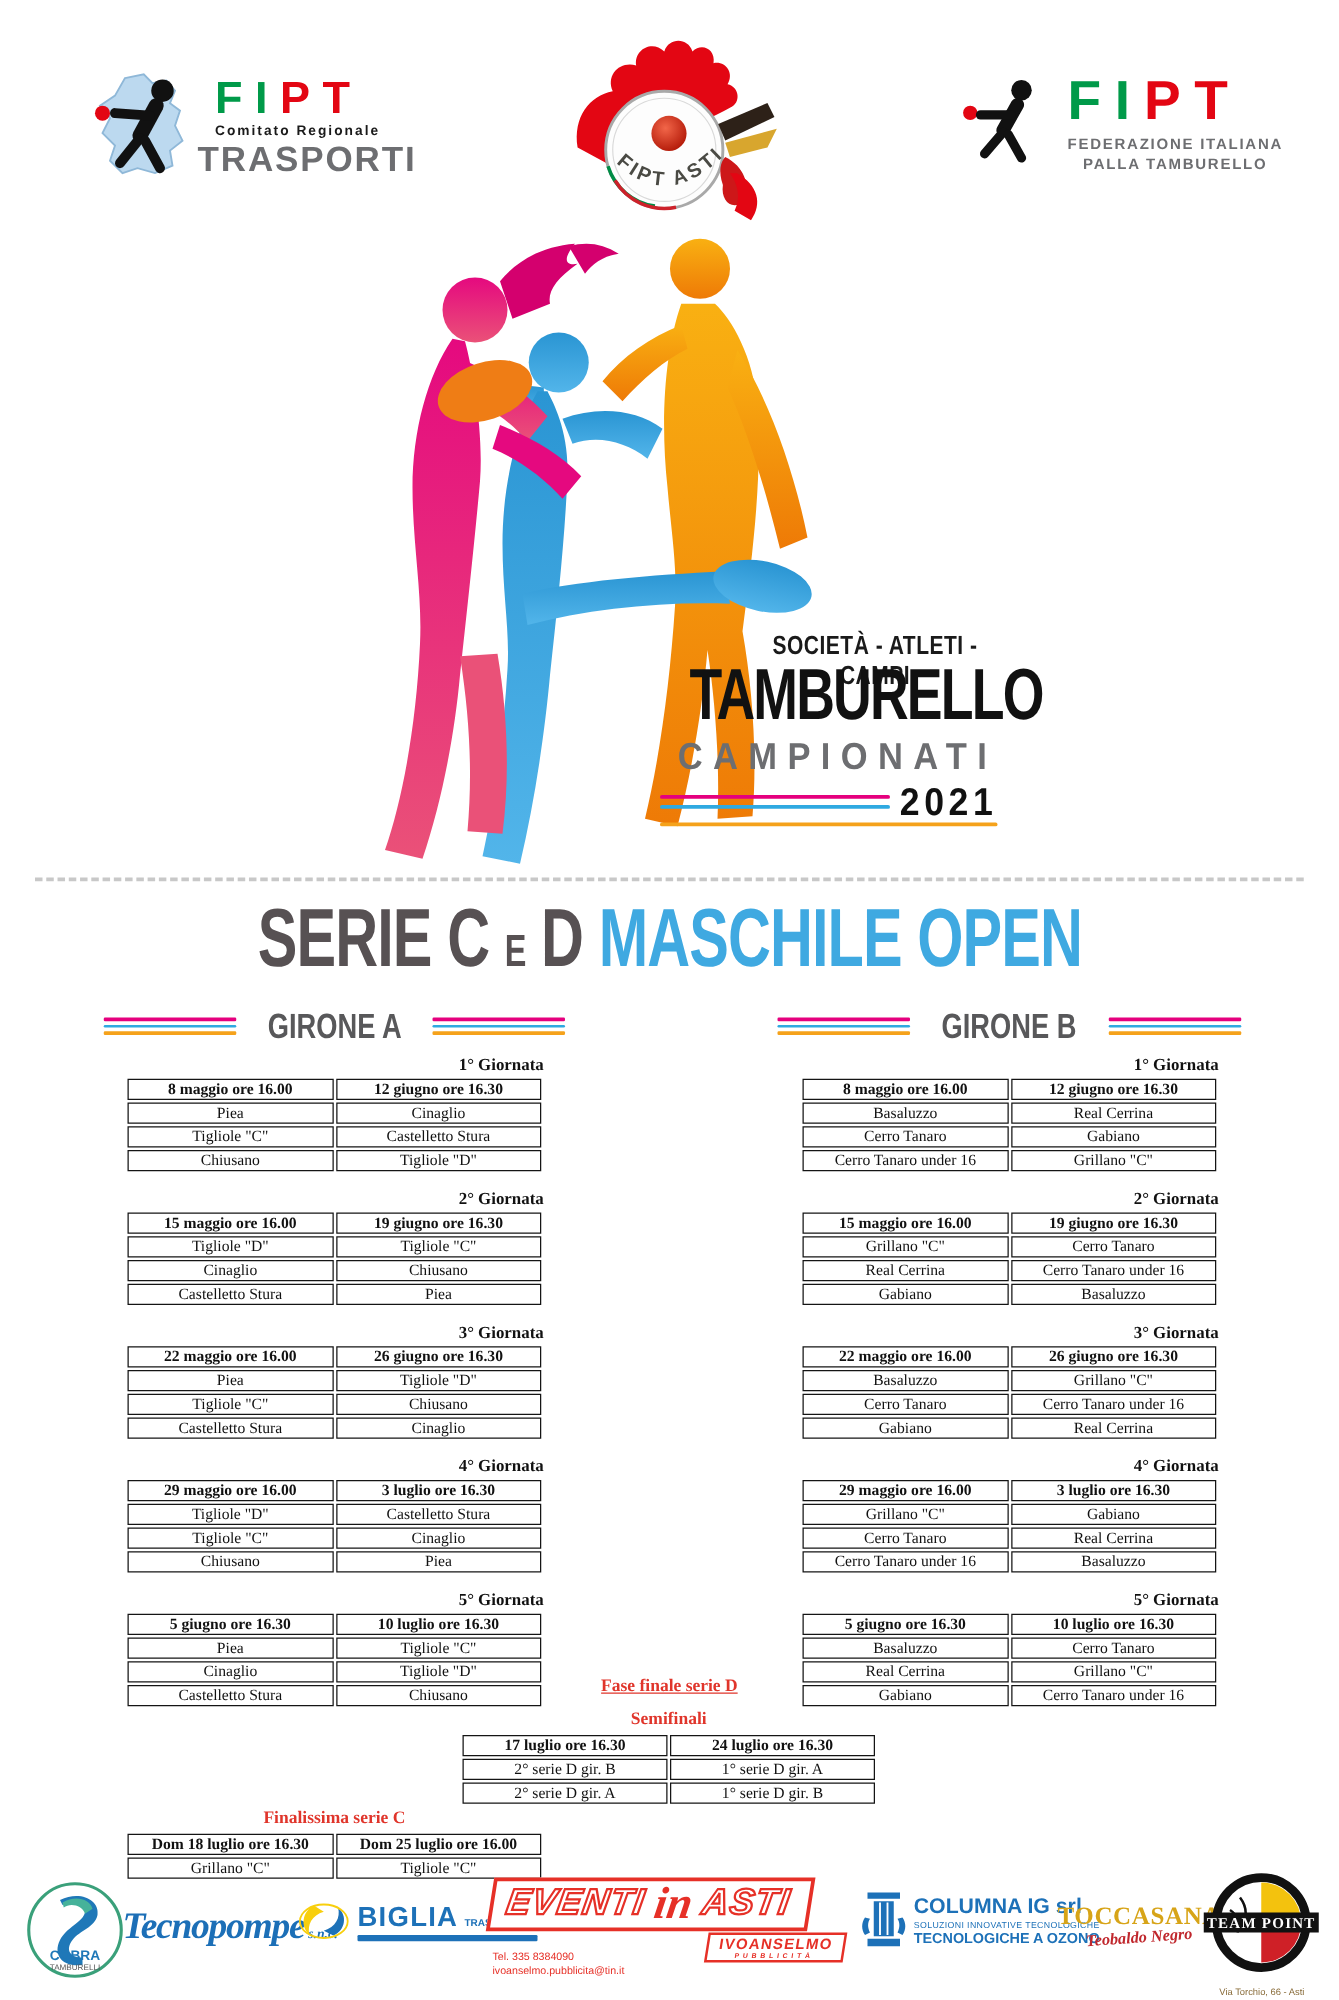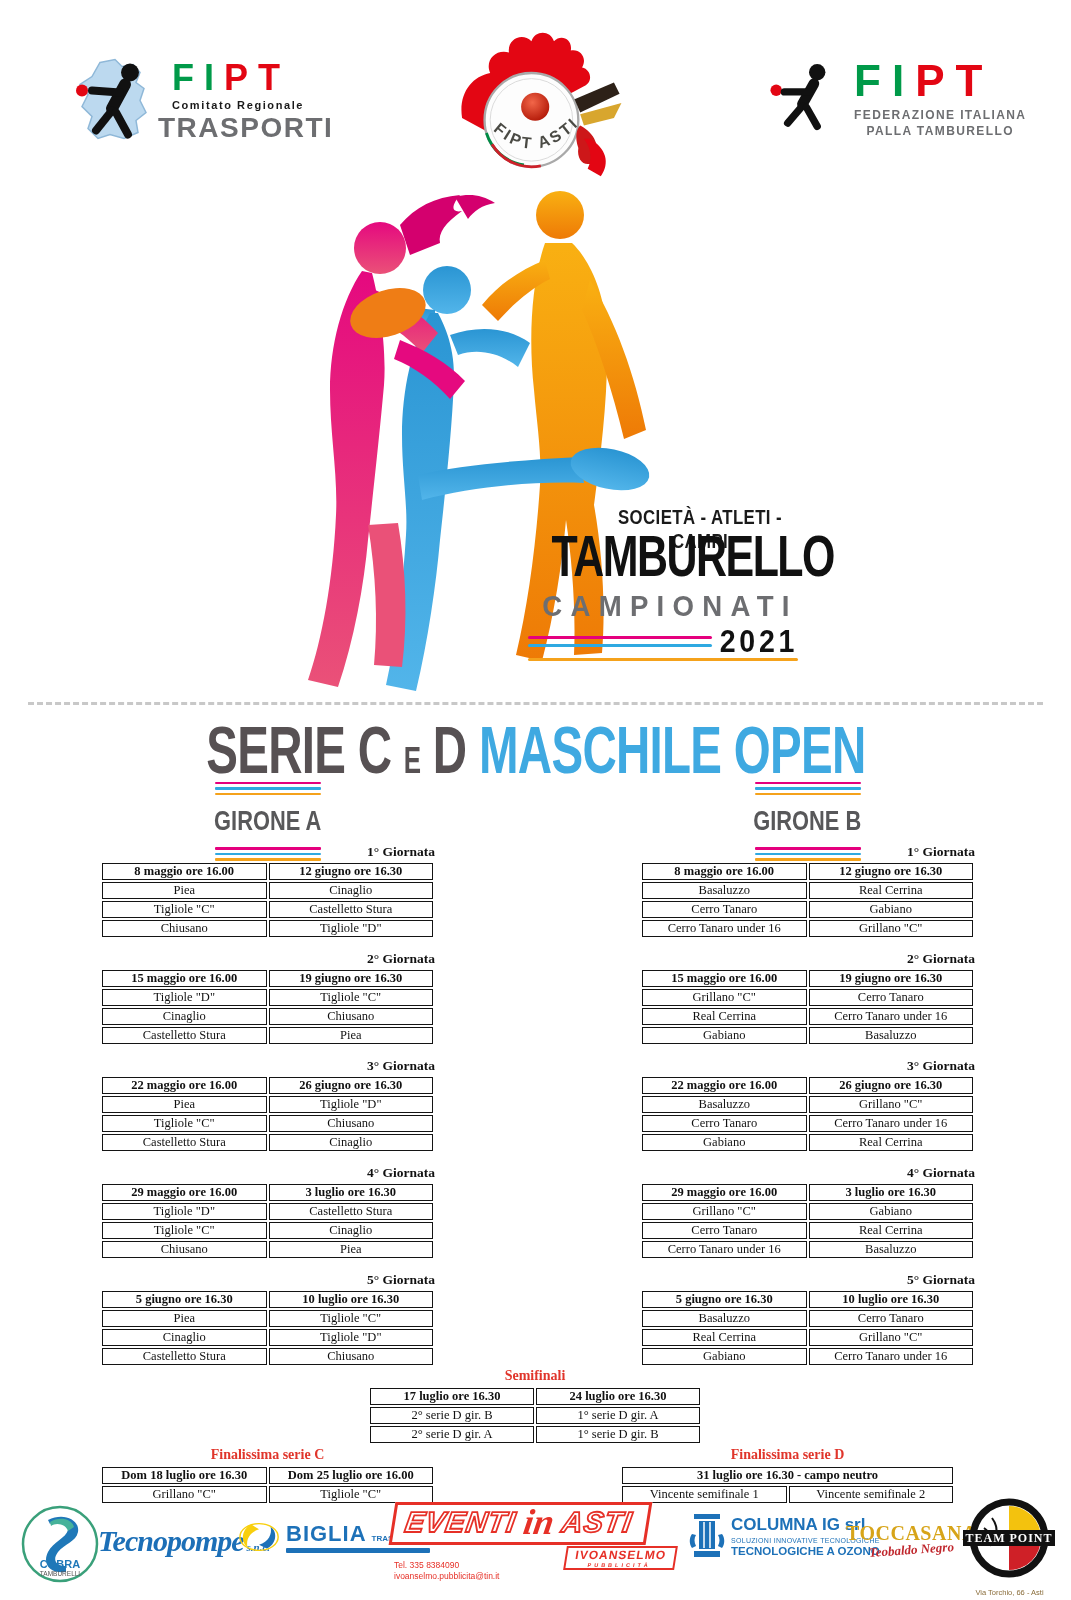--- a/index.html
+++ b/index.html
@@ -41,21 +41,21 @@
   .divider{position:absolute;left:28px;right:28px;top:702px;border-top:3px dashed #c8c8c8;}
 
   .section-title{position:absolute;left:0;right:0;top:712px;text-align:center;white-space:nowrap;
     font:bold 66px "Liberation Sans",sans-serif;letter-spacing:-1px;}
   .section-inner{display:inline-block;transform:scaleX(.72);}
   .st-dark{color:#575153;} .st-small{font-size:36px;color:#575153;} .st-accent{color:#3fa9e1;}
 
   
   .girone-col{position:absolute;top:806px;width:335px;}
   #girone-a{left:100px;} #girone-b{left:640px;}
-  .g-head{display:flex;align-items:center;justify-content:center;gap:10px;height:30px;margin-bottom:8px;flex-direction:column;}
+  .g-head{display:flex;align-items:center;justify-content:center;gap:10px;height:30px;margin-bottom:8px;}
   .g-lines{display:flex;flex-direction:column;gap:3px;width:106px;flex:0 0 auto;}
   .bar{height:2.5px;border-radius:1px;}
   .bar-m{background:#e5007e;} .bar-b{background:#2fa9e1;} .bar-o{background:#f5a21b;}
   .g-title{font:bold 28px "Liberation Sans",sans-serif;color:#58585a;transform:scaleX(.78);white-space:nowrap;}
 
   .day{margin-bottom:12px;}
   .day-title{height:15px;font:bold 13.5px "Liberation Serif",serif;color:#111;text-align:right;margin-bottom:2px;}
   table.sched{width:100%;border-collapse:separate;border-spacing:2px;table-layout:fixed;
     font-family:"Liberation Serif",serif;font-size:12.5px;color:#111;}
   .sched td{border:1px solid #141414;text-align:center;height:15px;padding:0 2px;position:relative;
@@ -497,20 +497,21 @@
             </tr>
             <tr>
               <td class="bd">Gabiano</td>
               <td class="bd">Cerro Tanaro under 16</td>
             </tr>
           </tbody>
         </table>
       </div>
     </div>
 
+  <div id="fase-finale" class="red-title underlined">Fase finale serie D</div>
   <div id="semi">
     <div class="red-title">Semifinali</div>
     <div id="semi-table-slot">
         <table class="sched">
           <tbody>
             <tr>
               <td class="hd">17 luglio ore 16.30</td>
               <td class="hd">24 luglio ore 16.30</td>
             </tr>
             <tr>
@@ -530,36 +531,20 @@
     <div id="finc-table-slot">
         <table class="sched">
           <tbody>
             <tr>
               <td class="hd">Dom 18 luglio ore 16.30</td>
               <td class="hd">Dom 25 luglio ore 16.00</td>
             </tr>
             <tr>
               <td class="bd">Grillano "C"</td>
               <td class="bd">Tigliole "C"</td>
-            </tr>
-          </tbody>
-        </table>
-      </div>
-  </div>
-  <div id="fin-d">
-    <div class="red-title">Finalissima serie D</div>
-    <div id="find-table-slot">
-        <table class="sched">
-          <tbody>
-            <tr>
-              <td class="hd" colspan="2">31 luglio ore 16.30 - campo neutro</td>
-            </tr>
-            <tr>
-              <td class="bd">Vincente semifinale 1</td>
-              <td class="bd">Vincente semifinale 2</td>
             </tr>
           </tbody>
         </table>
       </div>
   </div>
 
   <div class="sp sp-cobra">
     <svg width="80" height="88" viewBox="0 0 80 88">
       <circle cx="40" cy="42" r="37" fill="#fff" stroke="#3aa07a" stroke-width="2.5"></circle>
       <path d="M28,18 C44,10 60,18 58,30 C56,40 44,42 38,50 C32,58 36,64 46,64 L46,70 C30,72 22,62 28,50 C33,40 46,36 48,28 C50,20 38,16 30,22 Z" fill="#1f78b8"></path>

